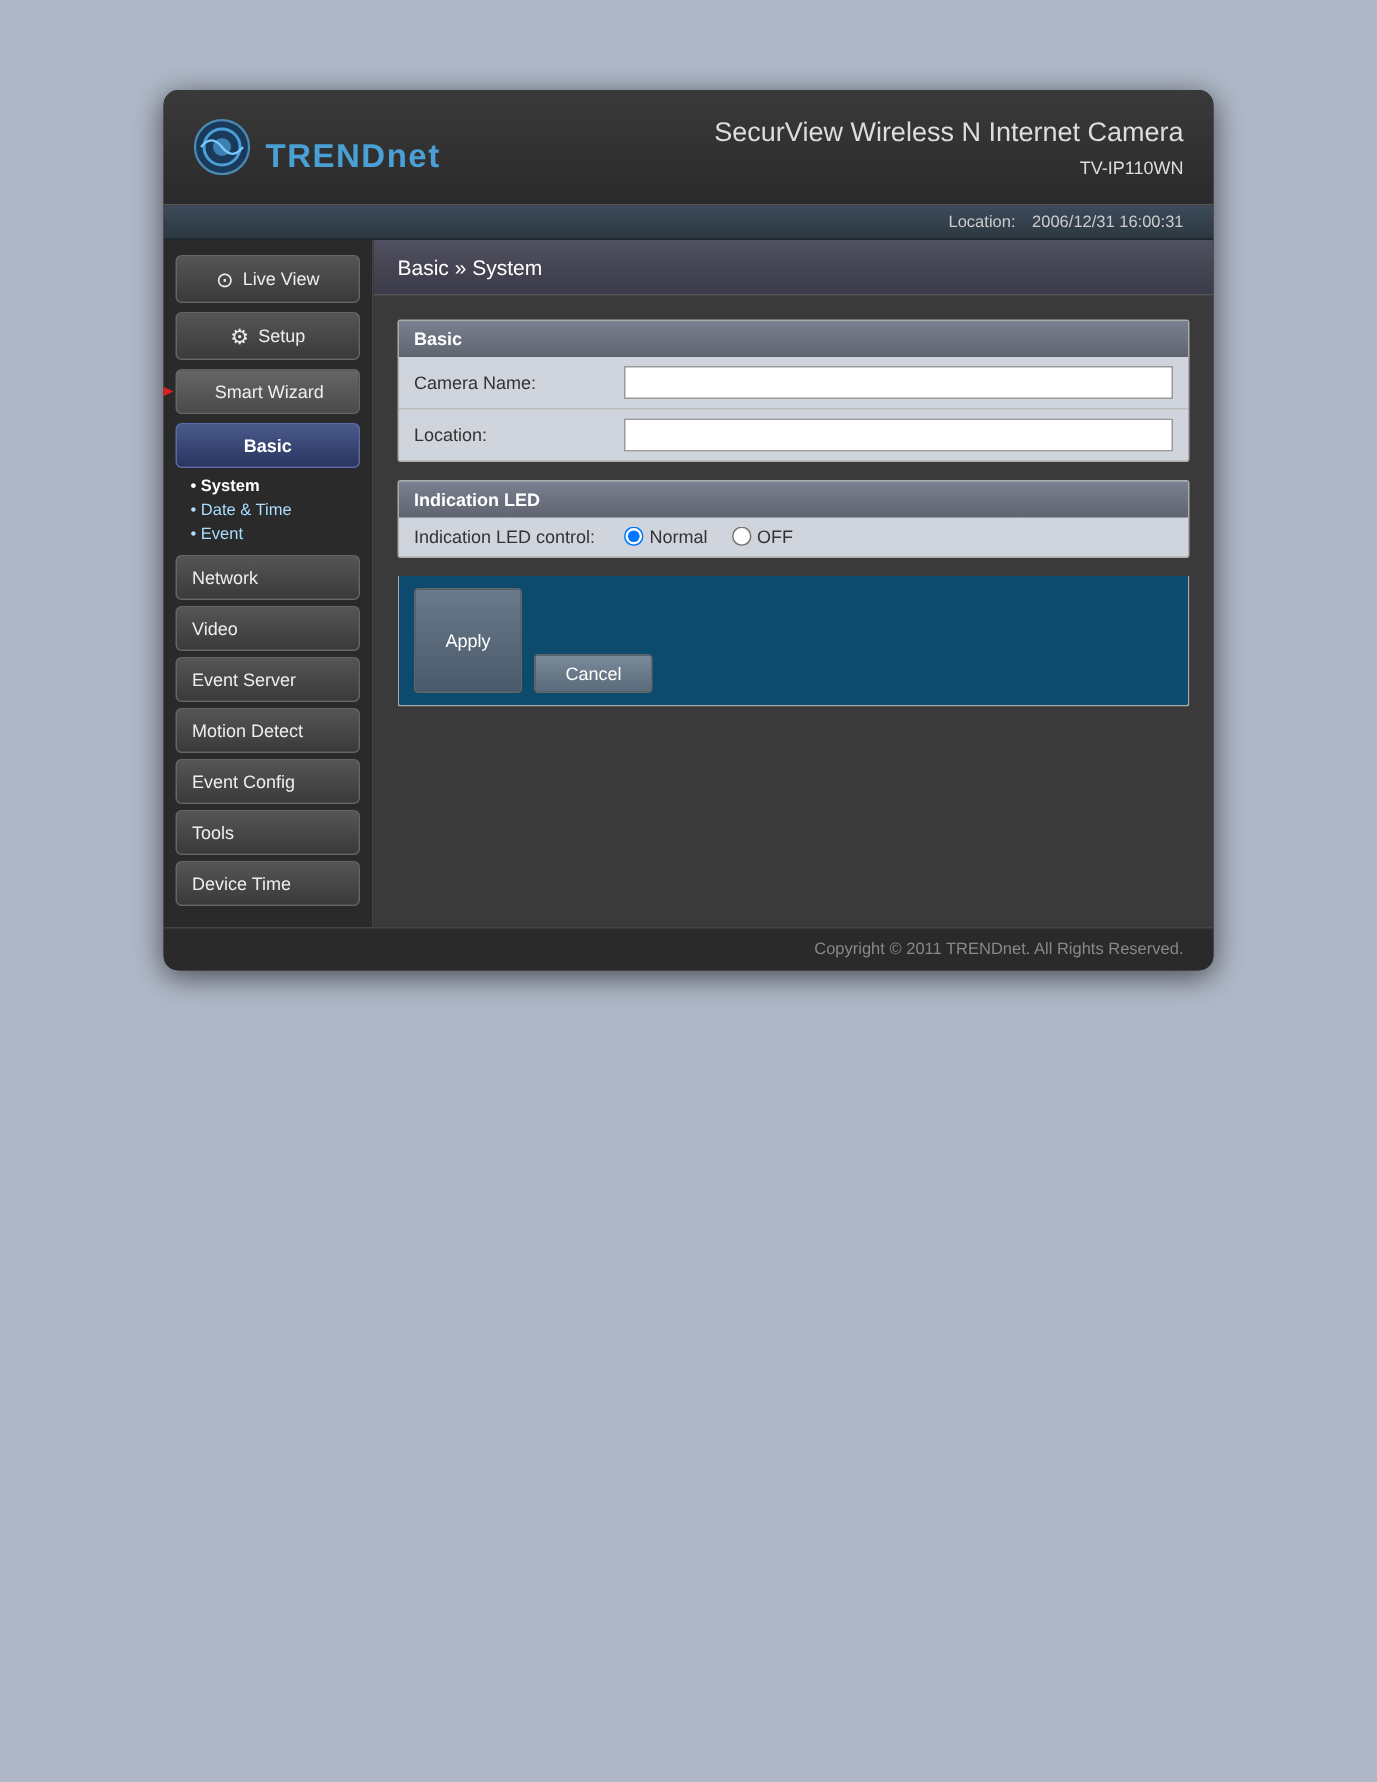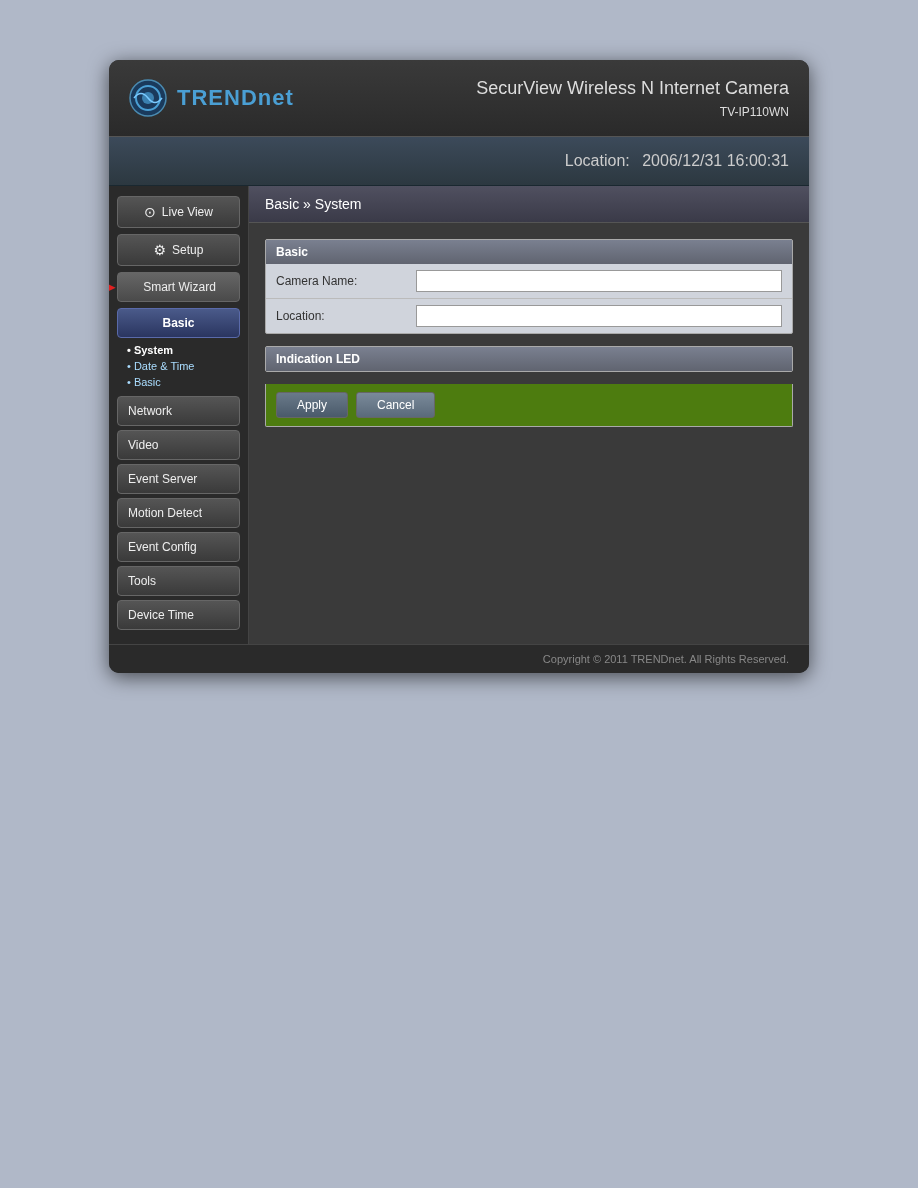--- a/index.html
+++ b/index.html
@@ -26,21 +26,21 @@
     .header {
       background: linear-gradient(180deg, #3a3a3a 0%, #2a2a2a 100%);
       padding: 14px 20px;
       display: flex;
       justify-content: space-between;
       align-items: center;
       border-bottom: 1px solid #555;
     }
     .logo {
       display: flex;
-      align-items: center;
+      align-items: flex-end;
       gap: 10px;
     }
     .logo-icon {
       width: 38px;
       height: 38px;
     }
     .logo-text {
       color: #ffffff;
       font-size: 22px;
       font-weight: bold;
@@ -60,24 +60,24 @@
       font-size: 18px;
     }
     .header-right .product-model {
       color: #ddd;
       font-size: 12px;
     }
 
     
     .location-bar {
       background: linear-gradient(180deg, #3c4a5a 0%, #2c3840 100%);
-      padding: 15px 20px;
+      padding: 5px 20px;
       text-align: right;
       color: #ccc;
-      font-size: 16px;
+      font-size: 11px;
       border-bottom: 1px solid #1a2830;
     }
 
     
     .main-layout {
       display: flex;
       min-height: 450px;
     }
 
     
@@ -240,21 +240,21 @@
       display: flex;
       align-items: center;
       gap: 4px;
       color: #333;
       font-size: 12px;
       cursor: pointer;
     }
 
     
     .button-row {
-      background: #4d7c0f;
+      background: #0c4a6e;
       padding: 8px 10px;
       border: 1px solid #aaa;
       border-top: none;
       display: flex;
       gap: 8px;
       border-radius: 0 0 2px 2px;
     }
     .action-btn {
       padding: 5px 20px;
       font-size: 12px;
@@ -262,20 +262,21 @@
       cursor: pointer;
       border: 1px solid #666;
     }
     .btn-apply {
       background: linear-gradient(180deg, #6a7a8a 0%, #4a5a6a 100%);
       color: #fff;
     }
     .btn-cancel {
       background: linear-gradient(180deg, #7a8a9a 0%, #5a6a7a 100%);
       color: #fff;
+      margin-top: 44px;
     }
 
     
     .footer {
       background: #2a2a2a;
       border-top: 1px solid #444;
       padding: 8px 20px;
       text-align: right;
       color: #888;
       font-size: 11px;
@@ -336,21 +337,21 @@
         </button>
       </div>
 
       <div class="sidebar-section">
         <button class="sidebar-section-title">
           <span>Basic</span>
         </button>
         <div class="sidebar-subitems">
           <span class="sidebar-subitem active">• System</span>
           <span class="sidebar-subitem">• Date &amp; Time</span>
-          <span class="sidebar-subitem">• Basic</span>
+          <span class="sidebar-subitem">• Event</span>
         </div>
       </div>
 
       <button class="sidebar-nav-btn">
         <span>Network</span>
       </button>
       <button class="sidebar-nav-btn">
         <span>Video</span>
       </button>
       <button class="sidebar-nav-btn">
@@ -386,20 +387,33 @@
             <input class="form-input" type="text" value="" style="">
           </div>
           <div class="form-row">
             <span class="form-label">Location:</span>
             <input class="form-input" type="text" value="" style="">
           </div>
         </div>
 
         <div class="form-section">
           <div class="form-section-header">Indication LED</div>
+          <div class="form-row">
+            <span class="form-label">Indication LED control:</span>
+            <div class="radio-group">
+              <label class="radio-label">
+                <input type="radio" name="led_control" value="normal" checked="" style="">
+                <span>Normal</span>
+              </label>
+              <label class="radio-label">
+                <input type="radio" name="led_control" value="off" style="">
+                <span>OFF</span>
+              </label>
+            </div>
+          </div>
         </div>
 
         <div class="button-row">
           <button class="action-btn btn-apply">Apply</button>
           <button class="action-btn btn-cancel">Cancel</button>
         </div>
 
       </div>
     </div>
 

